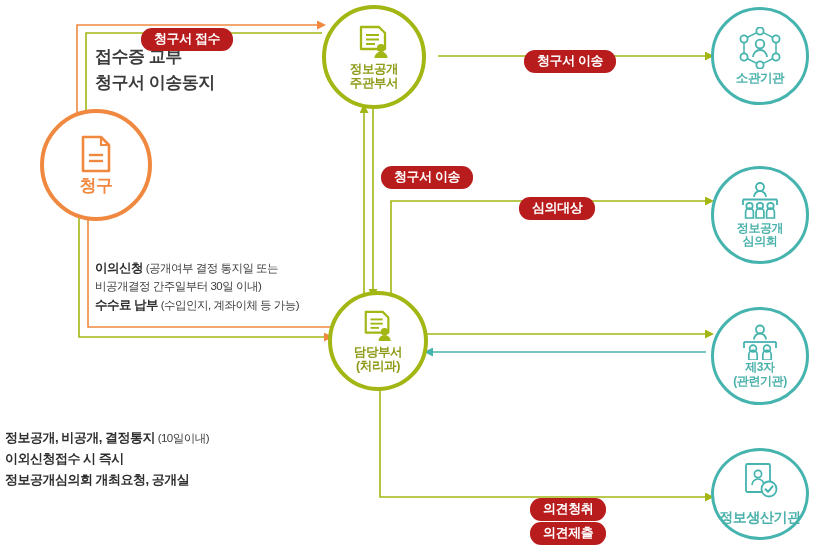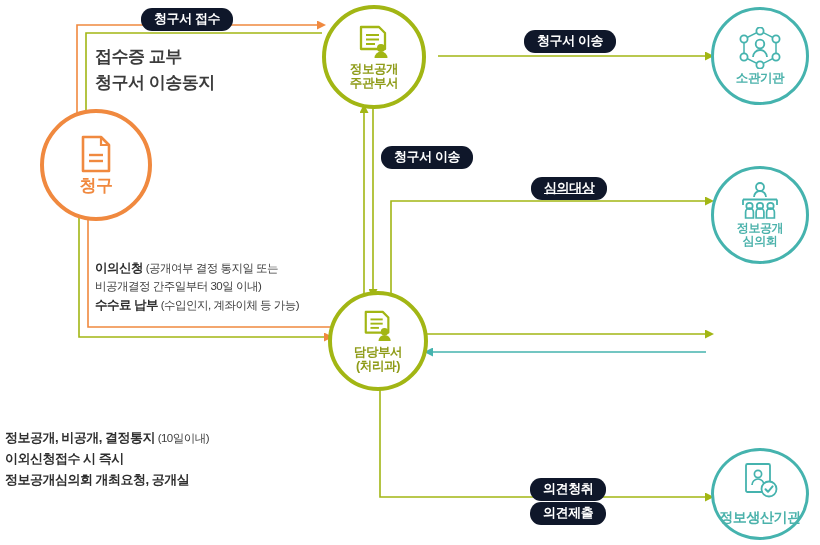--- a/index.html
+++ b/index.html
@@ -52,30 +52,31 @@
   .node-orange { border: 4px solid #f0893f; }
   .node-orange .node-label { color: #f0893f; }
   .node-olive  { border: 4px solid #a2b614; }
   .node-olive  .node-label { color: #8f9c19; }
   .node-teal   { border: 3px solid #45b3ae; }
   .node-teal   .node-label { color: #4bb2ab; }
 
   
   .pill {
     position: absolute;
-    background: #0f172a;
+    background: #b91c1c;
     color: #ffffff;
     font-weight: bold;
     font-size: 13px;
     letter-spacing: -0.4px;
     border-radius: 11px;
     padding: 3px 13px 4px 13px;
     white-space: nowrap;
     z-index: 8;
     line-height: 1.25;
+    margin-top: 20px;
   }
 
   
   .note {
     position: absolute;
     color: #3c3c3c;
     font-size: 12.5px;
     line-height: 1.45;
     white-space: nowrap;
     z-index: 7;
@@ -201,41 +202,58 @@
         <circle cx="22" cy="24" r="3.2" fill="none" stroke="#45b3ae" stroke-width="1.7"></circle>
         <path d="M18.1,36 v-6 a3.9,3.9 0 0 1 7.8,0 v6 z" fill="none" stroke="#45b3ae" stroke-width="1.7"></path>
         <circle cx="32.5" cy="24" r="3.2" fill="none" stroke="#45b3ae" stroke-width="1.7"></circle>
         <path d="M28.6,36 v-6 a3.9,3.9 0 0 1 7.8,0 v6 z" fill="none" stroke="#45b3ae" stroke-width="1.7"></path>
       </svg>
     </span>
     <span class="node-label" style="font-size:12px; margin-top:2px;">정보공개
 심의회</span>
   </div>
 
+  <div class="node node-teal" style="left:711px; top:307px; width:98px; height:98px;">
+    <span class="node-icon">
+      <svg width="42" height="36" viewBox="0 0 42 36">
+        <circle cx="21" cy="5.5" r="4" fill="none" stroke="#45b3ae" stroke-width="1.8"></circle>
+        <path d="M15,15.5 a6,6 0 0 1 12,0" fill="none" stroke="#45b3ae" stroke-width="1.8"></path>
+        <line x1="5" y1="18" x2="37" y2="18" stroke="#45b3ae" stroke-width="1.8"></line>
+        <line x1="5" y1="18" x2="5" y2="24" stroke="#45b3ae" stroke-width="1.8"></line>
+        <line x1="37" y1="18" x2="37" y2="24" stroke="#45b3ae" stroke-width="1.8"></line>
+        <circle cx="14" cy="24.5" r="3.4" fill="none" stroke="#45b3ae" stroke-width="1.7"></circle>
+        <path d="M9.8,36 v-5.5 a4.2,4.2 0 0 1 8.4,0 v5.5 z" fill="none" stroke="#45b3ae" stroke-width="1.7"></path>
+        <circle cx="28" cy="24.5" r="3.4" fill="none" stroke="#45b3ae" stroke-width="1.7"></circle>
+        <path d="M23.8,36 v-5.5 a4.2,4.2 0 0 1 8.4,0 v5.5 z" fill="none" stroke="#45b3ae" stroke-width="1.7"></path>
+      </svg>
+    </span>
+    <span class="node-label" style="font-size:12px; margin-top:1px;">제3자
+(관련기관)</span>
+  </div>
 
   <div class="node node-teal" style="left:711px; top:448px; width:98px; height:92px;">
     <span class="node-icon">
       <svg width="38" height="38" viewBox="0 0 38 38">
         <rect x="5" y="2" width="24" height="28" rx="1.5" fill="none" stroke="#45b3ae" stroke-width="1.8"></rect>
         <circle cx="17" cy="12" r="3.6" fill="none" stroke="#45b3ae" stroke-width="1.7"></circle>
         <path d="M11,23 a6,6 0 0 1 12,0" fill="none" stroke="#45b3ae" stroke-width="1.7"></path>
         <circle cx="28" cy="27" r="7.5" fill="#ffffff" stroke="#45b3ae" stroke-width="1.8"></circle>
         <path d="M24.5,27.2 L27,29.8 L31.6,24.4" fill="none" stroke="#45b3ae" stroke-width="2" stroke-linecap="round" stroke-linejoin="round"></path>
       </svg>
     </span>
     <span class="node-label" style="font-size:14px; margin-top:10px;">정보생산기관</span>
   </div>
 
   <div class="pill" style="left:141px; top:8px;">청구서 접수</div>
 
   <div class="pill" style="left:524px; top:30px;">청구서 이송</div>
 
   <div class="pill" style="left:381px; top:146px;">청구서 이송</div>
 
-  <div class="pill" style="left:531px; top:177px;text-decoration:underline;">심의대상</div>
+  <div class="pill" style="left:519px; top:177px;">심의대상</div>
 
   <div class="pill" style="left:530px; top:478px;">의견청취</div>
 
   <div class="pill" style="left:530px; top:502px;">의견제출</div>
 
   <div class="note" style="left:95px; top:44px; font-weight:bold; font-size:17px; line-height:1.5;">
     <div>접수증 교부</div>
     <div>청구서 이송동지</div>
   </div>
 

